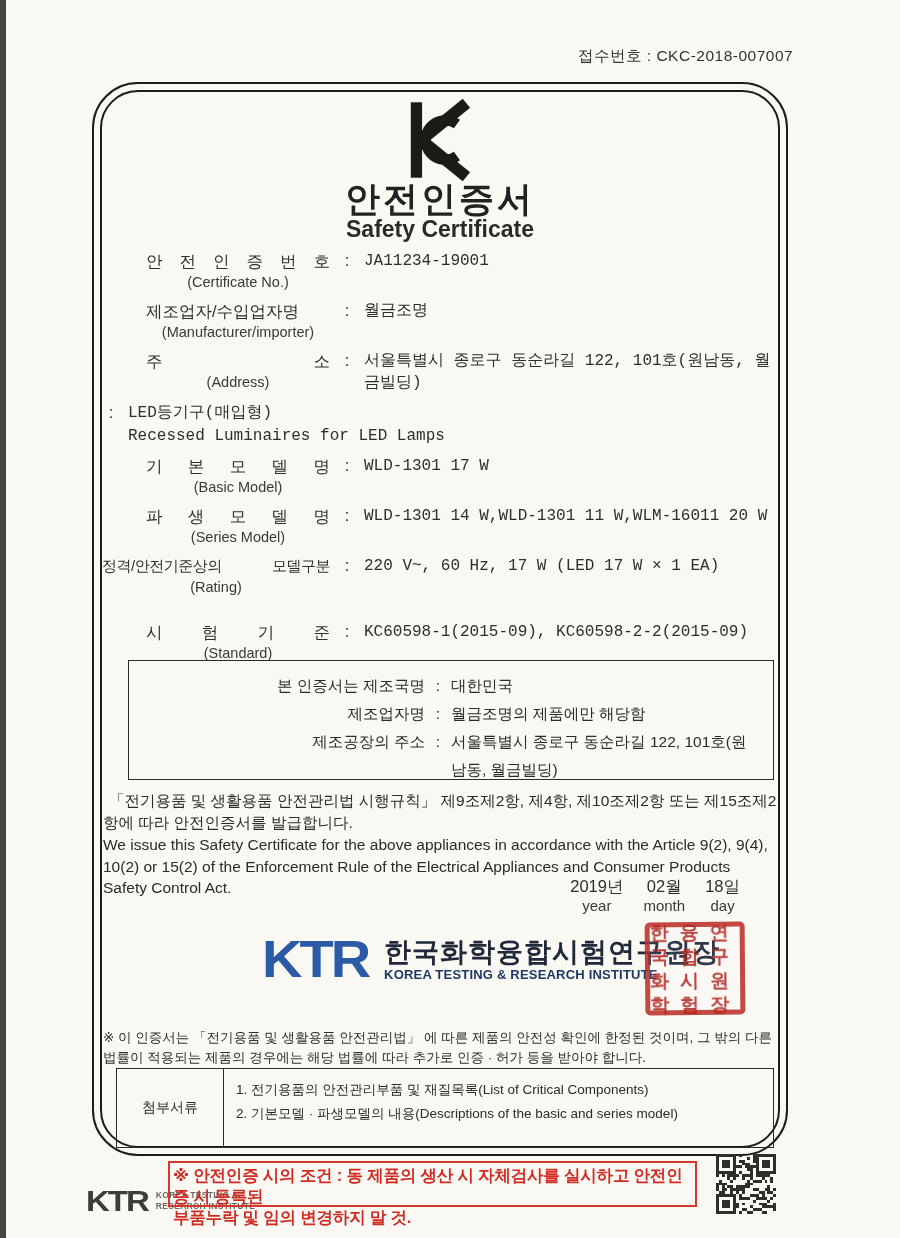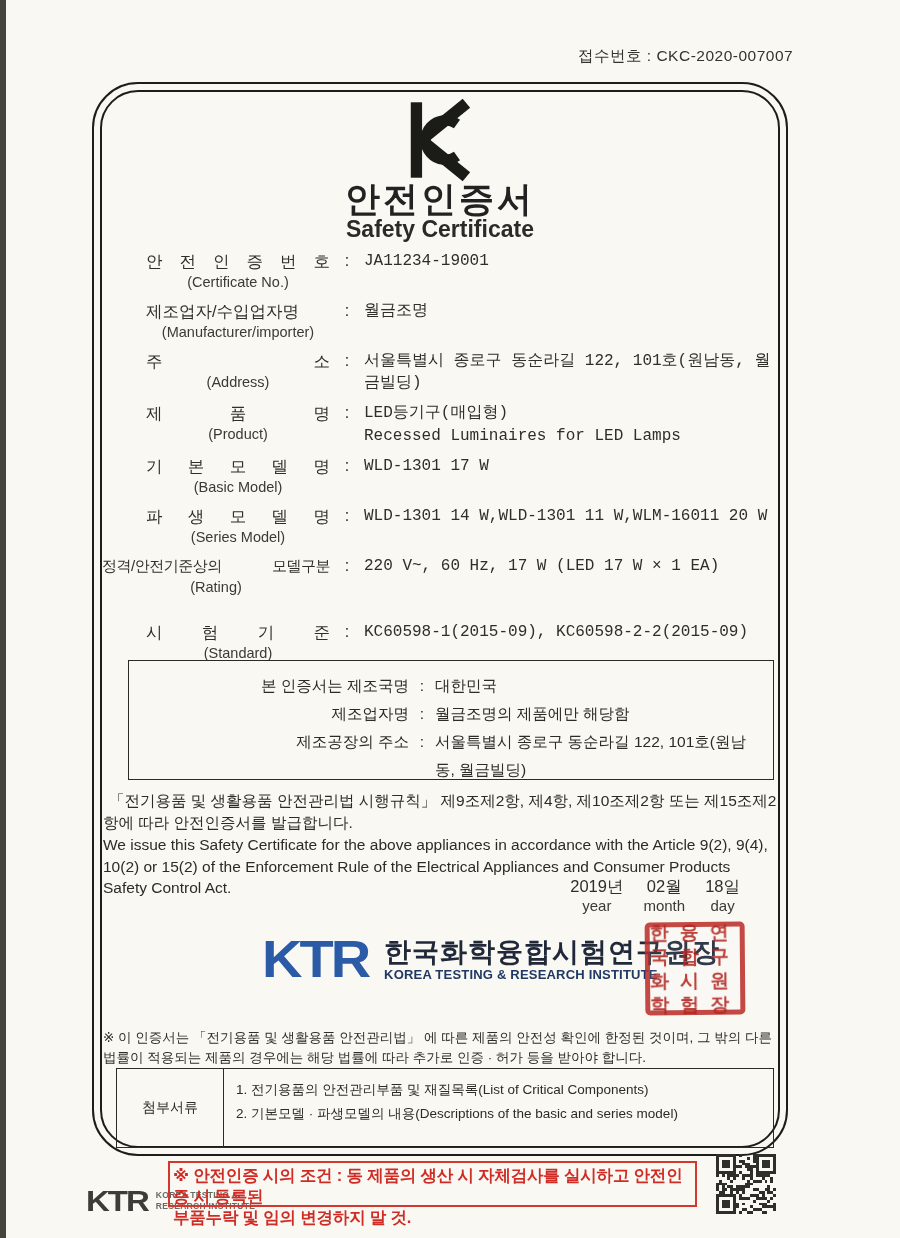--- a/index.html
+++ b/index.html
@@ -28,21 +28,21 @@
         text-align:justify;text-align-last:justify;line-height:22px;}
   .frow.rating .klabel{font-size:15px;letter-spacing:-.5px;}
   .elabel{display:block;font-size:14.5px;color:#3a3a36;text-align:center;line-height:20px;}
   .colon{width:34px;text-align:center;font-size:16px;flex:none;line-height:22px;}
   .value-col{flex:1;font-size:16px;line-height:22px;color:#2e2e2a;font-family:Liberation Mono, monospace;}
   .value-col .v2{margin-top:1px;}
   .frow.standard{margin-top:24px;}
   .frow.series{margin-top:4px;}
   
   .scope{position:absolute;top:576px;left:34px;right:12px;height:120px;
-        border:1.5px solid #2a2a26;box-sizing:border-box;padding:11px 8px;}
+        border:1.5px solid #2a2a26;box-sizing:border-box;padding:11px 24px;}
   .srow{display:flex;font-size:15.5px;line-height:28px;}
   .spre{width:272px;text-align:right;flex:none;}
   .scolon{width:26px;text-align:center;flex:none;}
   .sval{flex:1;}
   
   .law{position:absolute;top:706px;left:9px;right:9px;font-size:15.5px;line-height:21.5px;}
   .law .ko{margin:0 0 1px 0;text-indent:6px;}
   .law .en{margin:0;}
   
   .dateblk{position:absolute;top:793px;right:46px;display:flex;gap:20px;}
@@ -78,21 +78,21 @@
         border:2px solid #d3372e;box-sizing:border-box;padding:2px 3px;}
   .warnbox div{font-size:16.5px;font-weight:bold;color:#d02c25;line-height:21px;letter-spacing:-.2px;}
   .qr{position:absolute;left:716px;top:1154px;width:60px;height:60px;}
   .qr svg{width:100%;height:100%;}
 </style>
 </head>
 <body>
 
 <div class="scan-strip"></div>
 
-<div class="receipt">접수번호 : CKC-2020-007007</div>
+<div class="receipt">접수번호 : CKC-2018-007007</div>
 
 <div class="cert">
   <div class="cert-inner"></div>
 
   <div class="kc">
     <svg width="66" height="84" viewBox="0 0 70 88" xmlns="http://www.w3.org/2000/svg">
       <g stroke="#1b1b18" fill="none">
         <rect x="4" y="4" width="12" height="80" fill="#1b1b18" stroke="none"></rect>
         <path d="M15 44 L63 5" stroke-width="12.5"></path>
         <path d="M15 44 L63 83" stroke-width="12.5"></path>
@@ -127,24 +127,20 @@
     <div class="frow">
       <div class="label-col">
         <span class="klabel">주 소</span>
         <span class="elabel">(Address)</span>
       </div>
       <div class="colon">:</div>
       <div class="value-col">서울특별시 종로구 동순라길 122, 101호(원남동, 월금빌딩)</div>
     </div>
 
     <div class="frow">
-      <div class="label-col">
-        <span class="klabel">제 품 명</span>
-        <span class="elabel">(Product)</span>
-      </div>
       <div class="colon">:</div>
       <div class="value-col">
         <div>LED등기구(매입형)</div>
         <div class="v2">Recessed Luminaires for LED Lamps</div>
       </div>
     </div>
 
     <div class="frow">
       <div class="label-col">
         <span class="klabel">기 본 모 델 명</span>

